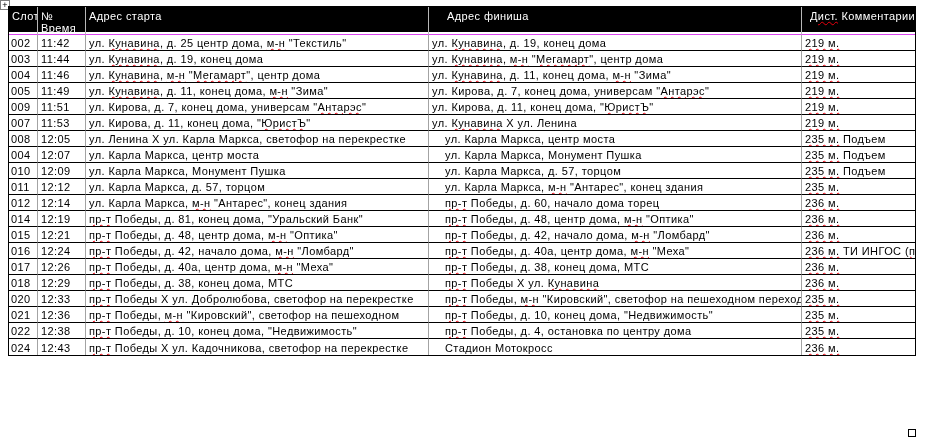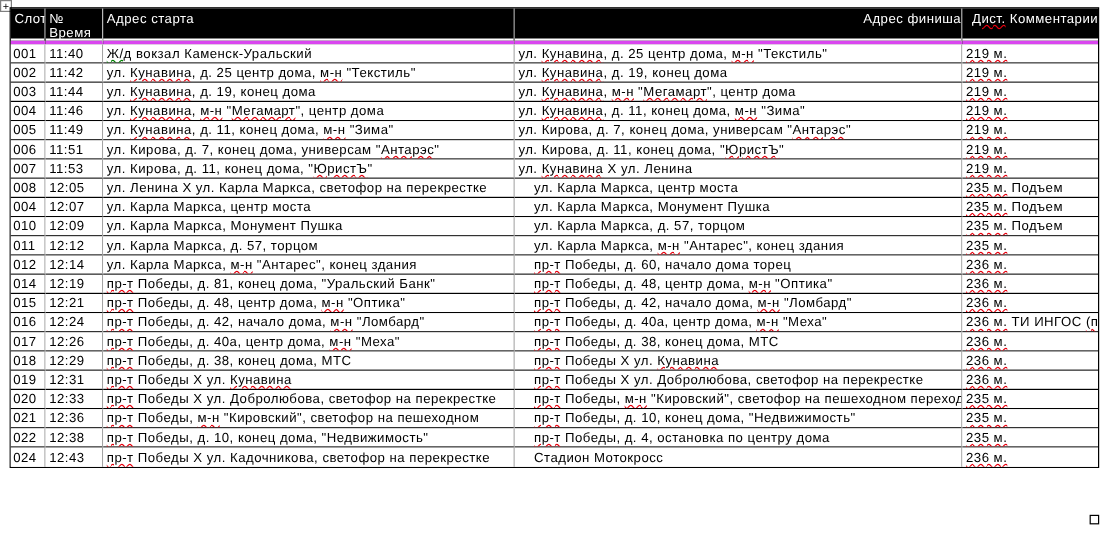--- a/index.html
+++ b/index.html
@@ -23,32 +23,32 @@
     border-collapse:separate;border-spacing:0;table-layout:fixed;
     border:1px solid #000;
   }
   th,td{
     box-sizing:border-box;overflow:hidden;white-space:nowrap;
     font-size:11px;letter-spacing:0.4px;
   }
   th{
     background:#000;color:#fff;font-weight:normal;text-align:left;
     vertical-align:top;height:27px;padding:3px 0 0 3px;line-height:12px;
-    border-right:1px solid #b8b8b8;border-bottom:3px solid #d946ef;
+    border-right:1px solid #b8b8b8;border-bottom:1px solid #d946ef;
     box-shadow:inset 0 -2px 0 #fff;
   }
   th:last-child{border-right:none;margin-top:42px;}
   td{
     height:16px;line-height:14px;padding:1px 0 0 3px;
     border-right:1px solid #a3a3a3;border-bottom:1px solid #000;
     background:#fff;
   }
   td:last-child{border-right:none;}
   tbody tr:last-child td{border-bottom:none;}
-  th.indent{padding-left:18px;text-align:right;}
+  th.indent{padding-left:18px;}
   th.hdr-dist{padding-left:8px;}
   td.col-finish.indent{padding-left:16px;}
   td.col-slot{padding-left:2px;}
   .sq-red{
     text-decoration:underline;text-decoration-style:wavy;
     text-decoration-color:#e8000d;text-decoration-thickness:1px;
     text-underline-offset:1px;
   }
   .sq-green{
     text-decoration:underline;text-decoration-style:wavy;
@@ -80,27 +80,20 @@
           <div>№</div>
           <div>Время</div>
         </th>
         <th>Адрес старта</th>
         <th class="indent">Адрес финиша</th>
         <th class="hdr-dist"><span class="sq-red">Дист.</span> Комментарии</th>
       </tr>
     </thead>
     <tbody>
         <tr>
-          <td class="col-slot">001</td>
-          <td class="col-time">11:40</td>
-          <td class="col-start"><span class="sq-green">Ж/д</span> вокзал Каменск-Уральский</td>
-          <td class="col-finish">ул. <span class="sq-red">Кунавина</span>, д. 25 центр дома, <span class="sq-red">м-н</span> "Текстиль"</td>
-          <td class="col-dist"><span class="sq-red">219 м.</span></td>
-        </tr>
-        <tr>
           <td class="col-slot">002</td>
           <td class="col-time">11:42</td>
           <td class="col-start">ул. <span class="sq-red">Кунавина</span>, д. 25 центр дома, <span class="sq-red">м-н</span> "Текстиль"</td>
           <td class="col-finish">ул. <span class="sq-red">Кунавина</span>, д. 19, конец дома</td>
           <td class="col-dist"><span class="sq-red">219 м.</span></td>
         </tr>
         <tr>
           <td class="col-slot">003</td>
           <td class="col-time">11:44</td>
           <td class="col-start">ул. <span class="sq-red">Кунавина</span>, д. 19, конец дома</td>
@@ -115,21 +108,21 @@
           <td class="col-dist"><span class="sq-red">219 м.</span></td>
         </tr>
         <tr>
           <td class="col-slot">005</td>
           <td class="col-time">11:49</td>
           <td class="col-start">ул. <span class="sq-red">Кунавина</span>, д. 11, конец дома, <span class="sq-red">м-н</span> "Зима"</td>
           <td class="col-finish">ул. Кирова, д. 7, конец дома, универсам "<span class="sq-red">Антарэс</span>"</td>
           <td class="col-dist"><span class="sq-red">219 м.</span></td>
         </tr>
         <tr>
-          <td class="col-slot">006</td>
+          <td class="col-slot">009</td>
           <td class="col-time">11:51</td>
           <td class="col-start">ул. Кирова, д. 7, конец дома, универсам "<span class="sq-red">Антарэс</span>"</td>
           <td class="col-finish">ул. Кирова, д. 11, конец дома, "<span class="sq-red">ЮристЪ</span>"</td>
           <td class="col-dist"><span class="sq-red">219 м.</span></td>
         </tr>
         <tr>
           <td class="col-slot">007</td>
           <td class="col-time">11:53</td>
           <td class="col-start">ул. Кирова, д. 11, конец дома, "<span class="sq-red">ЮристЪ</span>"</td>
           <td class="col-finish">ул. <span class="sq-red">Кунавина</span> Х ул. Ленина</td>
@@ -199,27 +192,20 @@
           <td class="col-dist"><span class="sq-red">236 м.</span></td>
         </tr>
         <tr>
           <td class="col-slot">018</td>
           <td class="col-time">12:29</td>
           <td class="col-start"><span class="sq-red">пр-т</span> Победы, д. 38, конец дома, МТС</td>
           <td class="col-finish indent"><span class="sq-red">пр-т</span> Победы Х ул. <span class="sq-red">Кунавина</span></td>
           <td class="col-dist"><span class="sq-red">236 м.</span></td>
         </tr>
         <tr>
-          <td class="col-slot">019</td>
-          <td class="col-time">12:31</td>
-          <td class="col-start"><span class="sq-red">пр-т</span> Победы Х ул. <span class="sq-red">Кунавина</span></td>
-          <td class="col-finish indent"><span class="sq-red">пр-т</span> Победы Х ул. Добролюбова, светофор на перекрестке</td>
-          <td class="col-dist"><span class="sq-red">236 м.</span></td>
-        </tr>
-        <tr>
           <td class="col-slot">020</td>
           <td class="col-time">12:33</td>
           <td class="col-start"><span class="sq-red">пр-т</span> Победы Х ул. Добролюбова, светофор на перекрестке</td>
           <td class="col-finish indent"><span class="sq-red">пр-т</span> Победы, <span class="sq-red">м-н</span> "Кировский", светофор на пешеходном переходе</td>
           <td class="col-dist"><span class="sq-red">235 м.</span></td>
         </tr>
         <tr>
           <td class="col-slot">021</td>
           <td class="col-time">12:36</td>
           <td class="col-start"><span class="sq-red">пр-т</span> Победы, <span class="sq-red">м-н</span> "Кировский", светофор на пешеходном</td>

